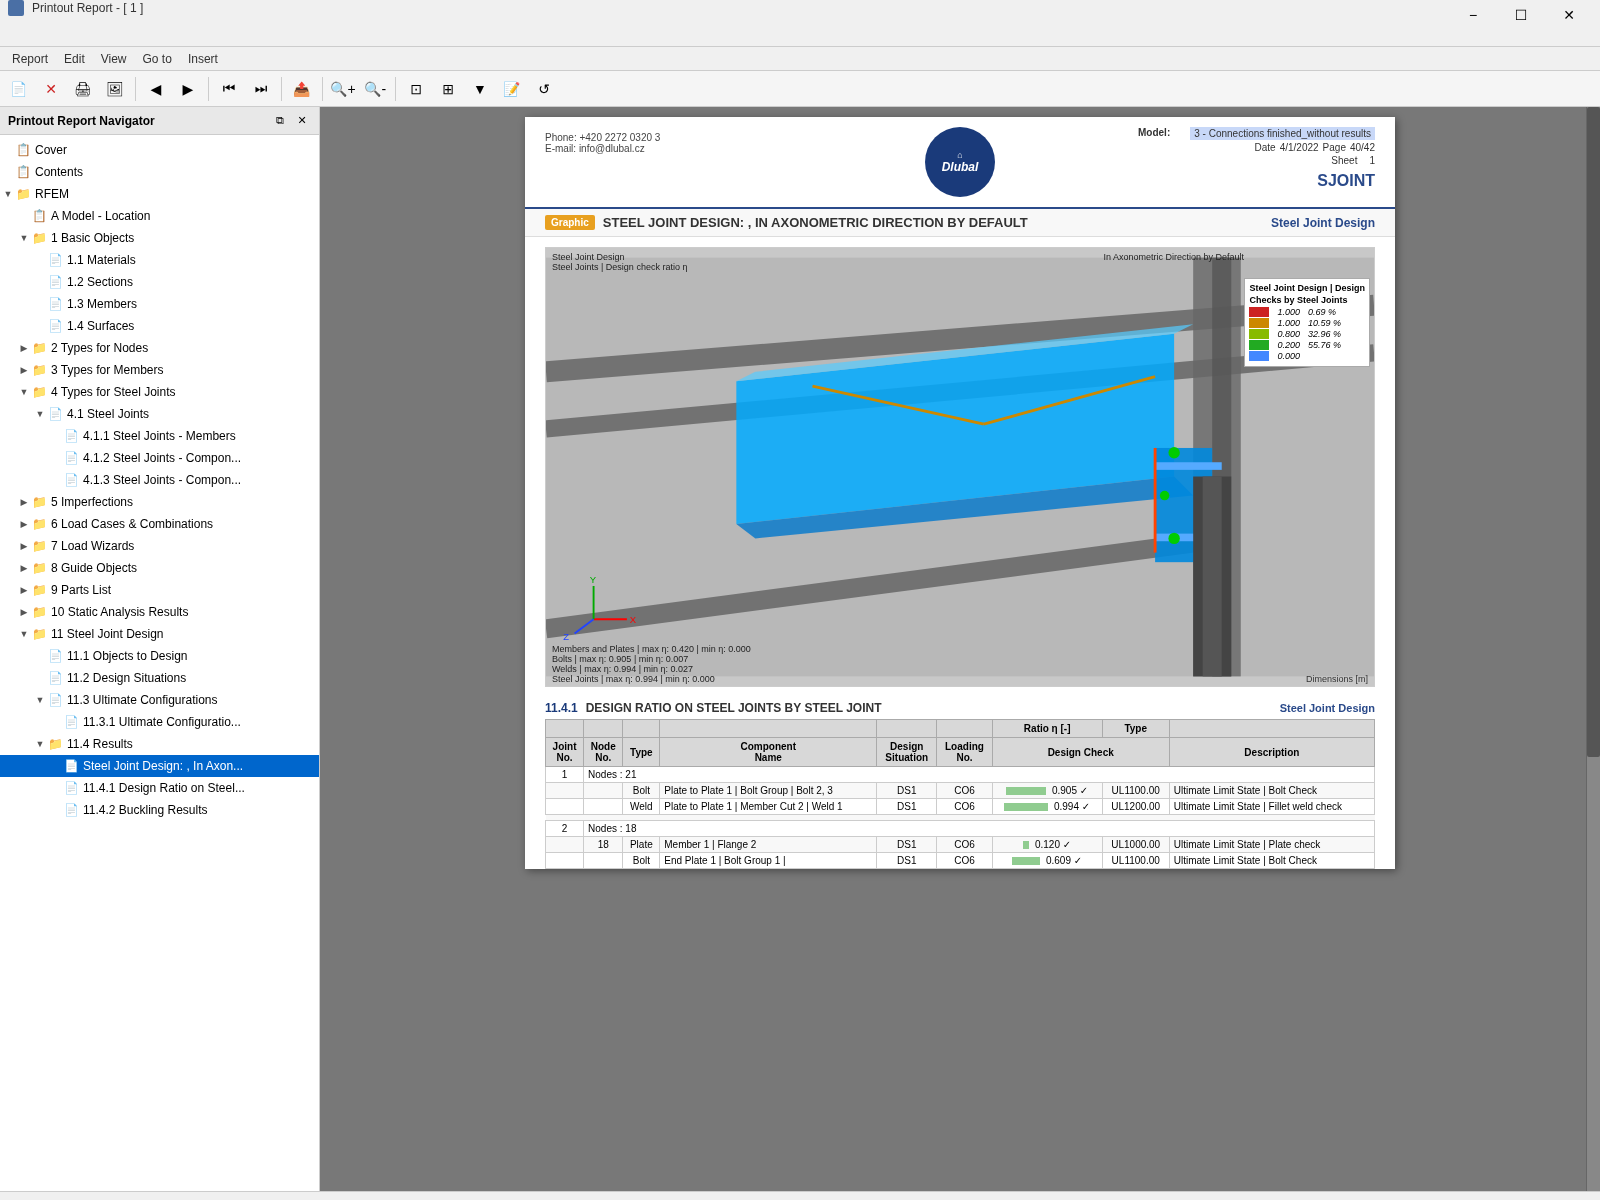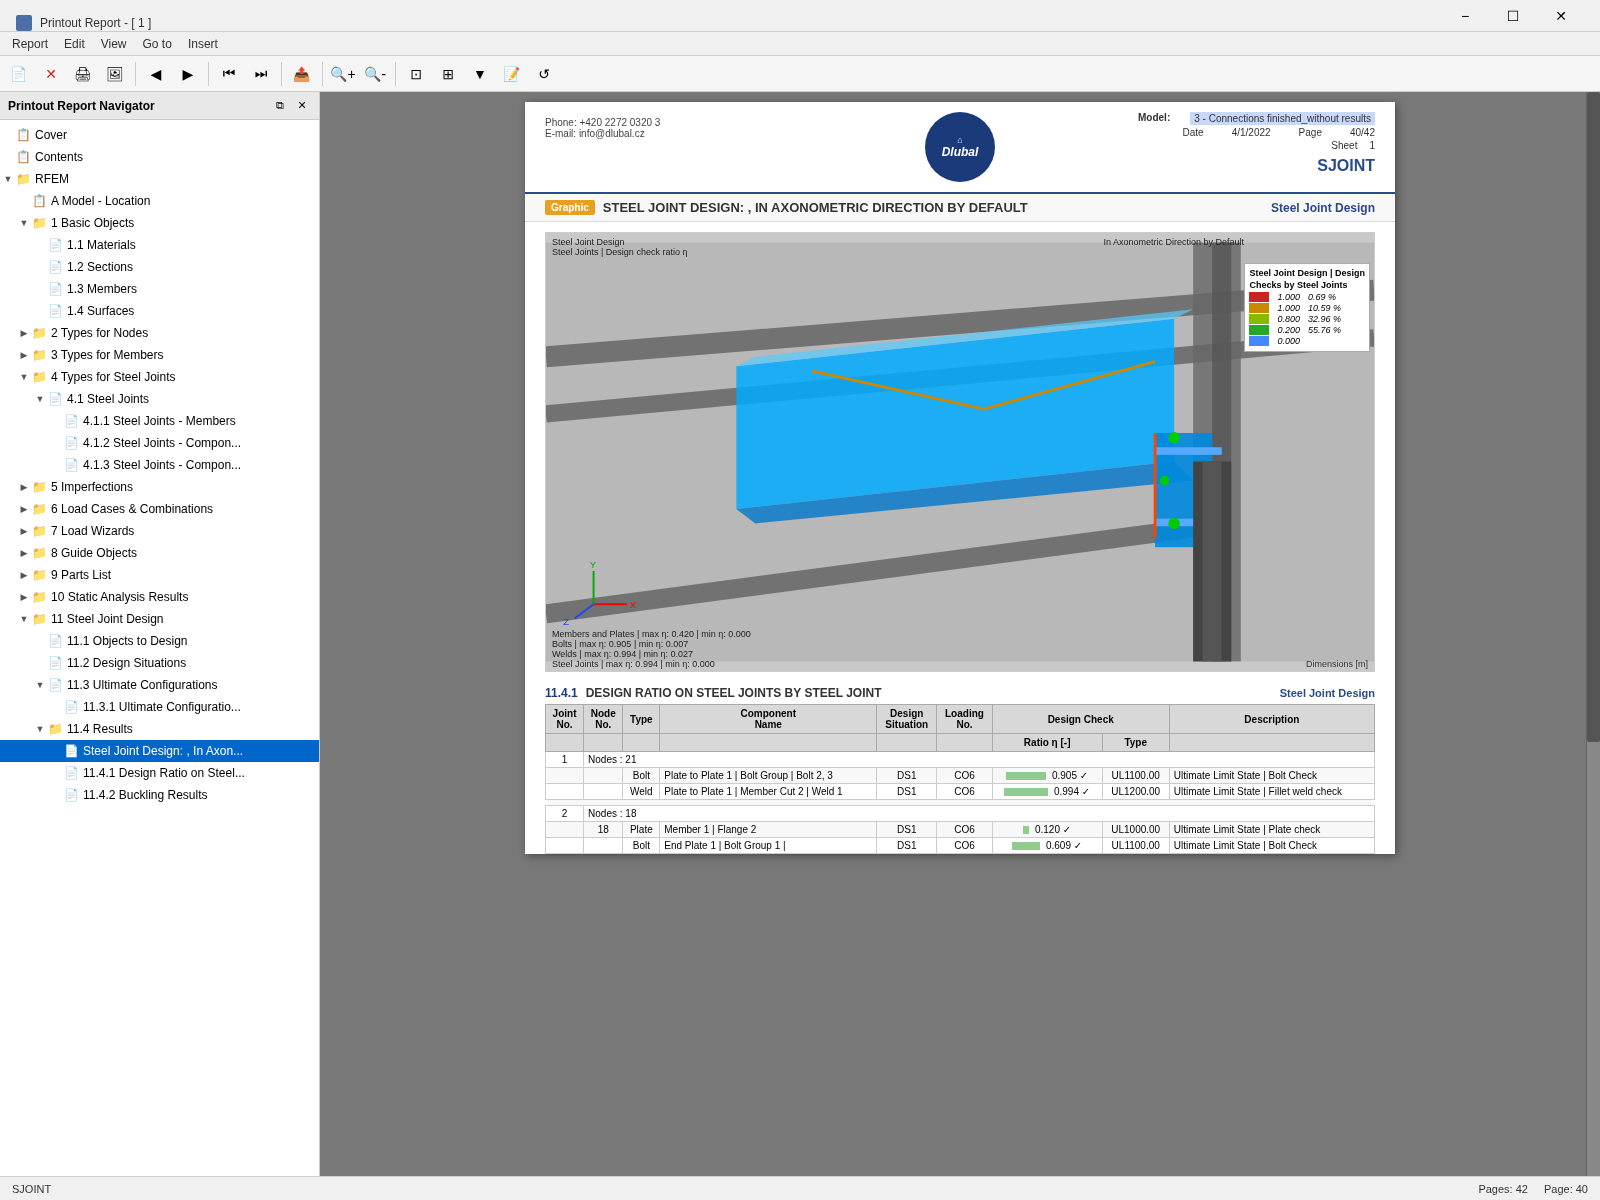--- a/index.html
+++ b/index.html
@@ -1,25 +1,25 @@
 <!DOCTYPE html>
 <html><head>
   <meta charset="utf-8">
   <style>
     * { box-sizing: border-box; margin: 0; padding: 0; }
     body { font-family: 'Segoe UI', Arial, sans-serif; font-size: 12px; background: #f0f0f0; overflow: hidden; width: 1600px; height: 1200px; }
 
     
     .title-bar {
       background: #f0f0f0;
-      height: 32px;
-      display: flex;
-      align-items: flex-end;
+      height: 47px;
+      display: flex;
+      align-items: flex-start;
       justify-content: space-between;
-      padding: 0 16px;
+      padding: 0 8px;
       border-bottom: 1px solid #ccc;
     }
     .title-bar-left { display: flex; align-items: center; gap: 8px; }
     .title-bar-icon { width: 16px; height: 16px; background: #4a6fa5; border-radius: 2px; }
     .title-bar-title { font-size: 12px; color: #333; }
     .title-bar-controls { display: flex; gap: 2px; }
     .title-btn {
       width: 46px; height: 30px; border: none; background: transparent;
       cursor: pointer; font-size: 14px; display: flex; align-items: center; justify-content: center;
     }
@@ -590,21 +590,21 @@
                 <div style="font-size:9px; font-weight:bold; line-height:1;">⌂</div>
                 <div style="font-size:12px; font-weight:bold; font-style:italic;">Dlubal</div>
               </div>
             </div>
           </div>
           <div style="flex:1; text-align:right; font-size:10px; color:#333;">
             <div style="display:flex; gap:20px; justify-content:flex-end; margin-bottom:2px;">
               <span style="font-weight:bold;">Model:</span>
               <span style="background:#c8d8f8;padding:1px 4px;">3 - Connections finished_without results</span>
             </div>
-            <div style="display:flex; gap:28px; justify-content:flex-end; margin-bottom:2px;">
+            <div style="display:flex; gap:4px; justify-content:flex-end; margin-bottom:2px;">
               <span>Date</span>
               <span>4/1/2022</span>
               <span>Page</span>
               <span>40/42</span>
             </div>
             <div style="display:flex; gap:12px; justify-content:flex-end; margin-bottom:6px;">
               <span>Sheet</span>
               <span>1</span>
             </div>
             <div style="font-size:16px; font-weight:bold; color:#2a4a8a; margin-top:4px;">
@@ -720,39 +720,39 @@
 
         <div class="sub-section">
           <span class="sub-section-num">11.4.1</span>
           <span class="sub-section-title">DESIGN RATIO ON STEEL JOINTS BY STEEL JOINT</span>
           <span class="sub-section-right">Steel Joint Design</span>
         </div>
 
         <table class="data-table">
           <thead>
             <tr>
-              <th>Joint<br>No.</th>
-              <th>Node<br>No.</th>
-              <th>Type</th>
-              <th>Component<br>Name</th>
-              <th>Design<br>Situation</th>
-              <th>Loading<br>No.</th>
-              <th colspan="2">Design Check</th>
-              <th>Description</th>
-            </tr>
-            <tr>
               <th></th>
               <th></th>
               <th></th>
               <th></th>
               <th></th>
               <th></th>
               <th>Ratio η [-]</th>
               <th>Type</th>
               <th></th>
+            </tr>
+            <tr>
+              <th>Joint<br>No.</th>
+              <th>Node<br>No.</th>
+              <th>Type</th>
+              <th>Component<br>Name</th>
+              <th>Design<br>Situation</th>
+              <th>Loading<br>No.</th>
+              <th colspan="2">Design Check</th>
+              <th>Description</th>
             </tr>
           </thead>
           <tbody>
 
             <tr>
               <td>1</td>
               <td colspan="8" class="left">Nodes : 21</td>
             </tr>
 
 

